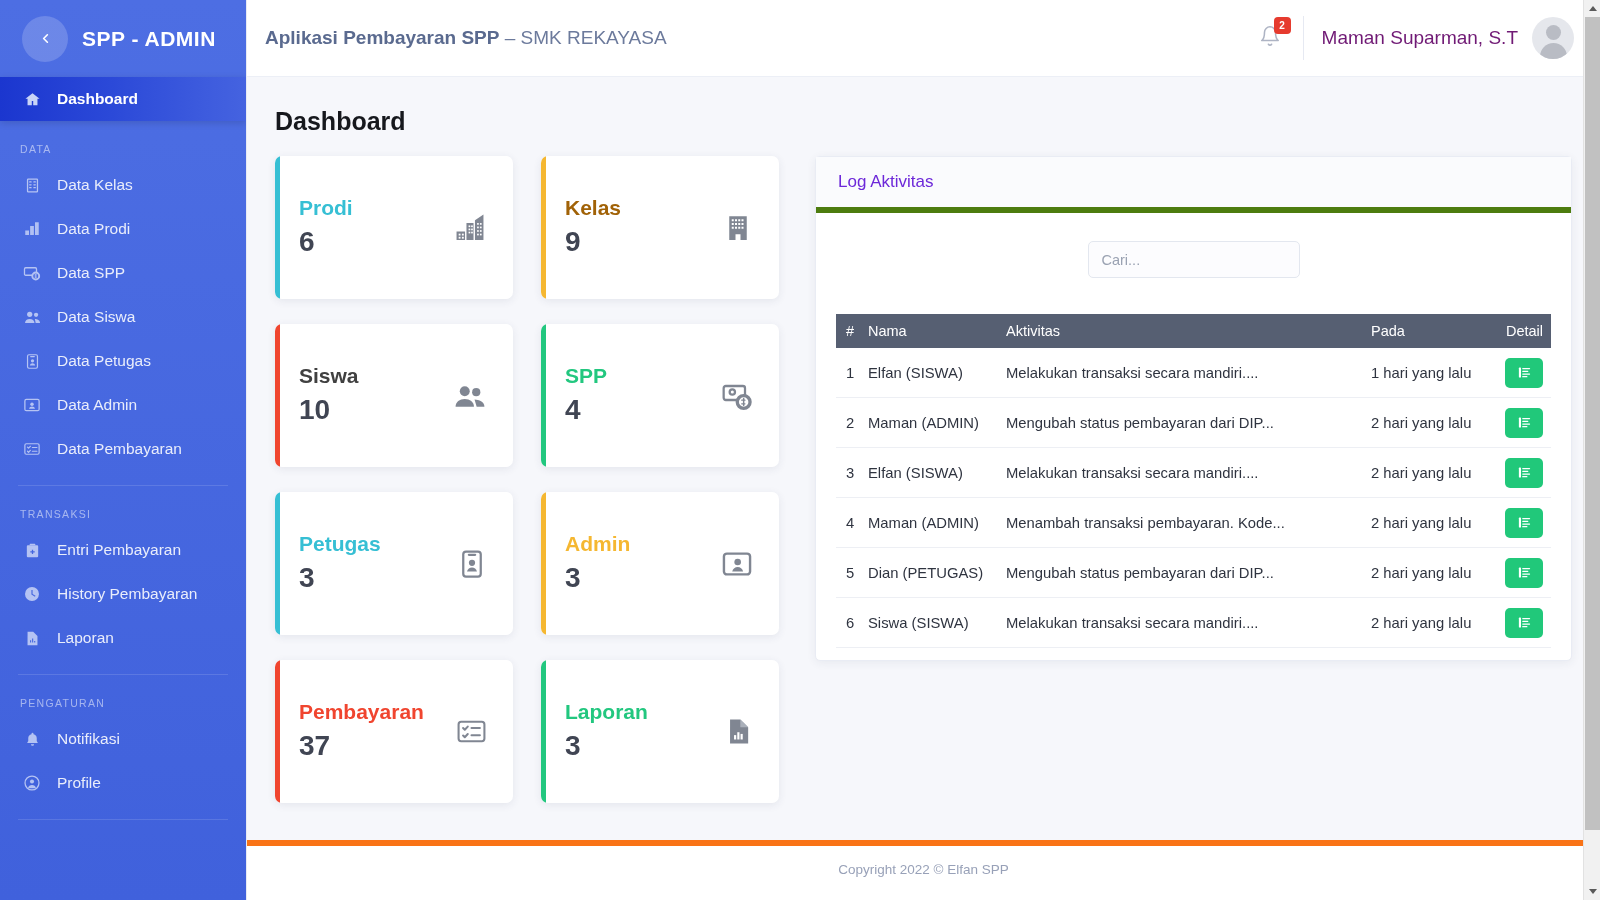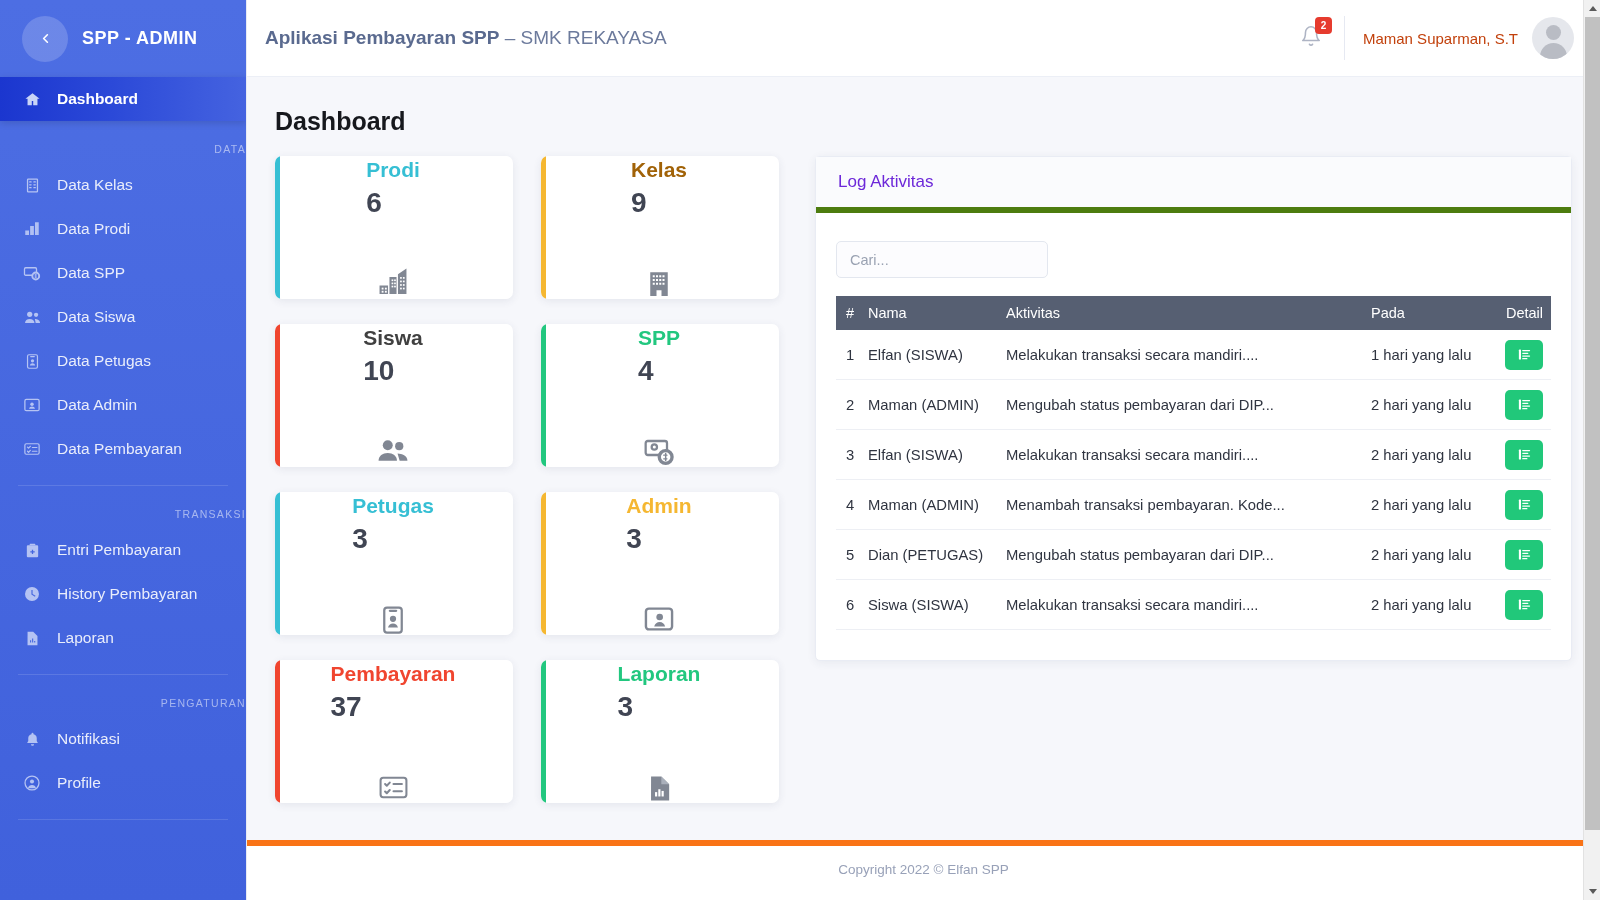--- a/index.html
+++ b/index.html
@@ -22,40 +22,40 @@
     height: 77px; display: flex; align-items: center; gap: 14px;
     padding-left: 22px;
   }
   .sb-collapse {
     width: 46px; height: 46px; border-radius: 50%;
     background: rgba(255,255,255,0.18);
     display: flex; align-items: center; justify-content: center;
     flex: 0 0 46px; cursor: pointer;
   }
   .sb-collapse svg { display:block; }
-  .sb-title { font-size: 18px; font-weight: 700; letter-spacing: .5px; white-space: nowrap; }
+  .sb-title { font-size: 21px; font-weight: 700; letter-spacing: .5px; white-space: nowrap; }
 
   .sb-item {
     display: flex; align-items: center; gap: 15px;
     height: 44px; padding-left: 22px; cursor: pointer;
     font-size: 15.5px; color: #e9edfb;
   }
   .sb-item .ico { width: 20px; height: 20px; flex: 0 0 20px;
     display:flex;align-items:center;justify-content:center; opacity:.85; }
   .sb-item .ico svg { display:block; }
   .sb-item.active {
     background: linear-gradient(90deg,#1b36cf 0%,#2b49d8 45%,#4563e0 100%);
     color: #fff; font-weight: 700;
     box-shadow: 0 2px 7px rgba(0,0,0,.14);
   }
   .sb-item.active .ico { opacity: 1; }
   .sb-section {
     font-size: 10.5px; letter-spacing: 1.3px;
     color: rgba(255,255,255,.52); padding: 0 0 0 20px;
-    margin-top: 22px; margin-bottom: 8px; font-weight: 500; text-align: right;
+    margin-top: 22px; margin-bottom: 8px; font-weight: 500;
   }
   .sb-divider { height:1px; background: rgba(255,255,255,.13); margin: 14px 18px 0 18px; }
 
   
   .main { flex: 1 1 auto; height: 900px; background:#f6f7fb;
           display:flex; flex-direction:column; border-left: 1px solid #e7eaf3;
           position: relative; }
   .topbar {
     height: 77px; flex: 0 0 77px; background:#fff;
     display:flex; align-items:center; justify-content:space-between;
@@ -65,21 +65,21 @@
   .topbar-title b { color:#5a6a8f; font-weight:700; }
   .topbar-right { display:flex; align-items:center; }
   .bell-wrap { position:relative; padding: 0 22px 0 10px; cursor:pointer; }
   .bell-badge {
     position:absolute; top:-8px; right:12px;
     background:#e63b2e; color:#fff; font-size:10px; font-weight:700;
     min-width:17px; height:17px; border-radius:4px;
     display:flex; align-items:center; justify-content:center; padding:0 3px;
   }
   .tb-sep { width:1px; height:44px; background:#e6e9f2; margin: 0 18px 0 0; }
-  .user-name { font-size:15px; color:#c2410c; margin-right:14px; white-space:nowrap; }
+  .user-name { font-size:19px; color:#701a75; margin-right:14px; white-space:nowrap; }
   .avatar {
     width:42px;height:42px;border-radius:50%;background:#e5e7ec;
     position:relative; overflow:hidden; flex:0 0 42px; cursor:pointer;
   }
   .avatar::before{content:"";position:absolute;width:15px;height:15px;border-radius:50%;
     background:#b9bcc4;top:8px;left:13.5px;}
   .avatar::after{content:"";position:absolute;width:27px;height:16px;border-radius:14px 14px 0 0;
     background:#b9bcc4;bottom:0;left:7.5px;}
 
   .content { flex:1 1 auto; padding: 22px 28px 0 28px; overflow:hidden; }
@@ -87,21 +87,21 @@
 
   .dash-grid { display:flex; gap: 28px; align-items:flex-start; }
   .cards { width: 512px; flex: 0 0 512px;
            display:grid; grid-template-columns: repeat(2, 238px); gap: 25px 28px; }
 
   .card {
     background:#fff; border-radius:7px; height:143px;
     box-shadow: 0 2px 9px rgba(40,50,90,.09);
     position:relative; overflow:hidden;
     display:flex; align-items:center; justify-content:space-between;
-    padding: 0 26px 0 24px; cursor:pointer;flex-direction:column;
+    padding: 0 26px 0 24px; cursor:pointer;
   }
   .card .bar { position:absolute; left:0; top:0; bottom:0; width:5px; border-radius:7px 0 0 7px; }
   .card-txt { display:flex; flex-direction:column; }
   .card-label { font-size:21px; font-weight:600; line-height:1.35; }
   .card-value { font-size:28px; font-weight:600; color:#404553; line-height:1.35; }
   .card-ico { color:#6b7280; opacity:.85; display:flex; align-items:center; }
   .card-ico svg { display:block; }
 
   
   .log-panel {
@@ -109,21 +109,21 @@
     border:1px solid #e9ecf4;
     box-shadow: 0 2px 10px rgba(40,50,90,.07);
     min-height: 505px; display:flex; flex-direction:column;
   }
   .log-head {
     height:56px; flex:0 0 56px; display:flex; align-items:center;
     padding-left:22px; background:#fafbfd; border-bottom:6px solid #4d7c0f;
     font-size:17px; color:#6d28d9;
   }
   .log-body { padding: 16px 20px 0 20px; }
-  .search-row { display:flex; justify-content:flex-start; padding: 12px 0 18px 0; }
+  .search-row { display:flex; justify-content:center; padding: 12px 0 36px 0; }
   .search-input {
     width: 212px; height: 37px; border:1px solid #e3e7ef; border-radius:5px;
     background:#fcfcfe; padding: 0 13px; font-size:14.5px; color:#6b7280;
     font-family:"Liberation Sans", sans-serif; outline:none;
   }
   .search-input::placeholder { color:#9aa2b2; }
 
   table.log-table { width:100%; border-collapse:collapse; }
   table.log-table thead th {
     background:#565f72; color:#fff; font-weight:400; font-size:14.5px;

